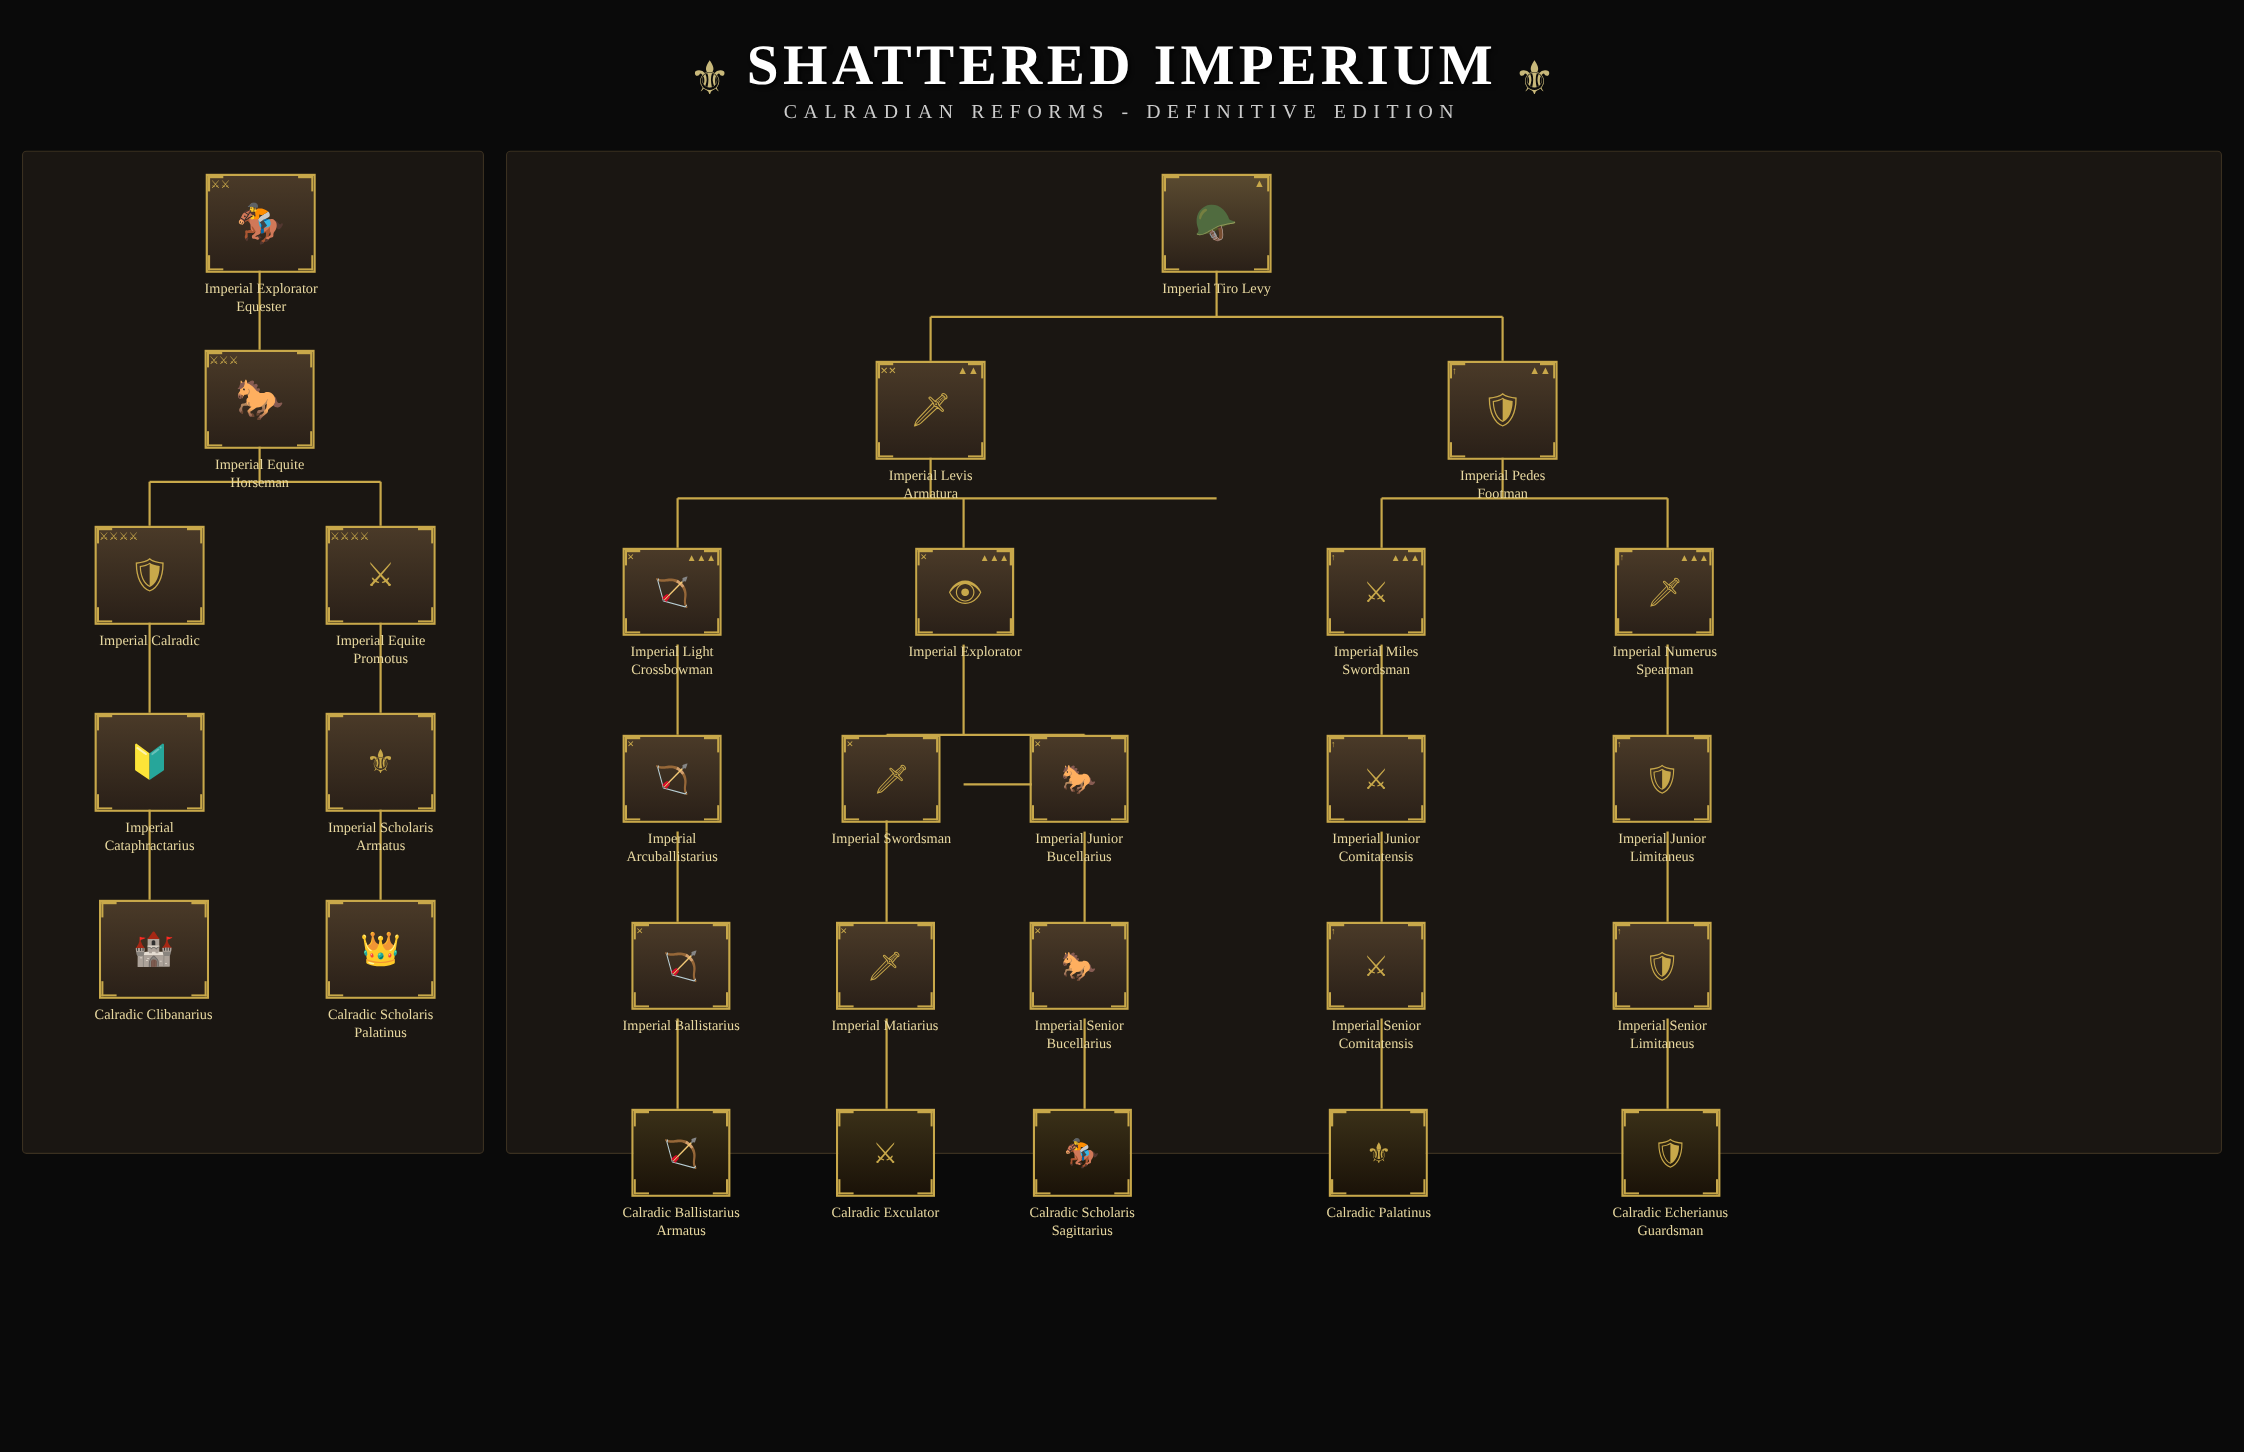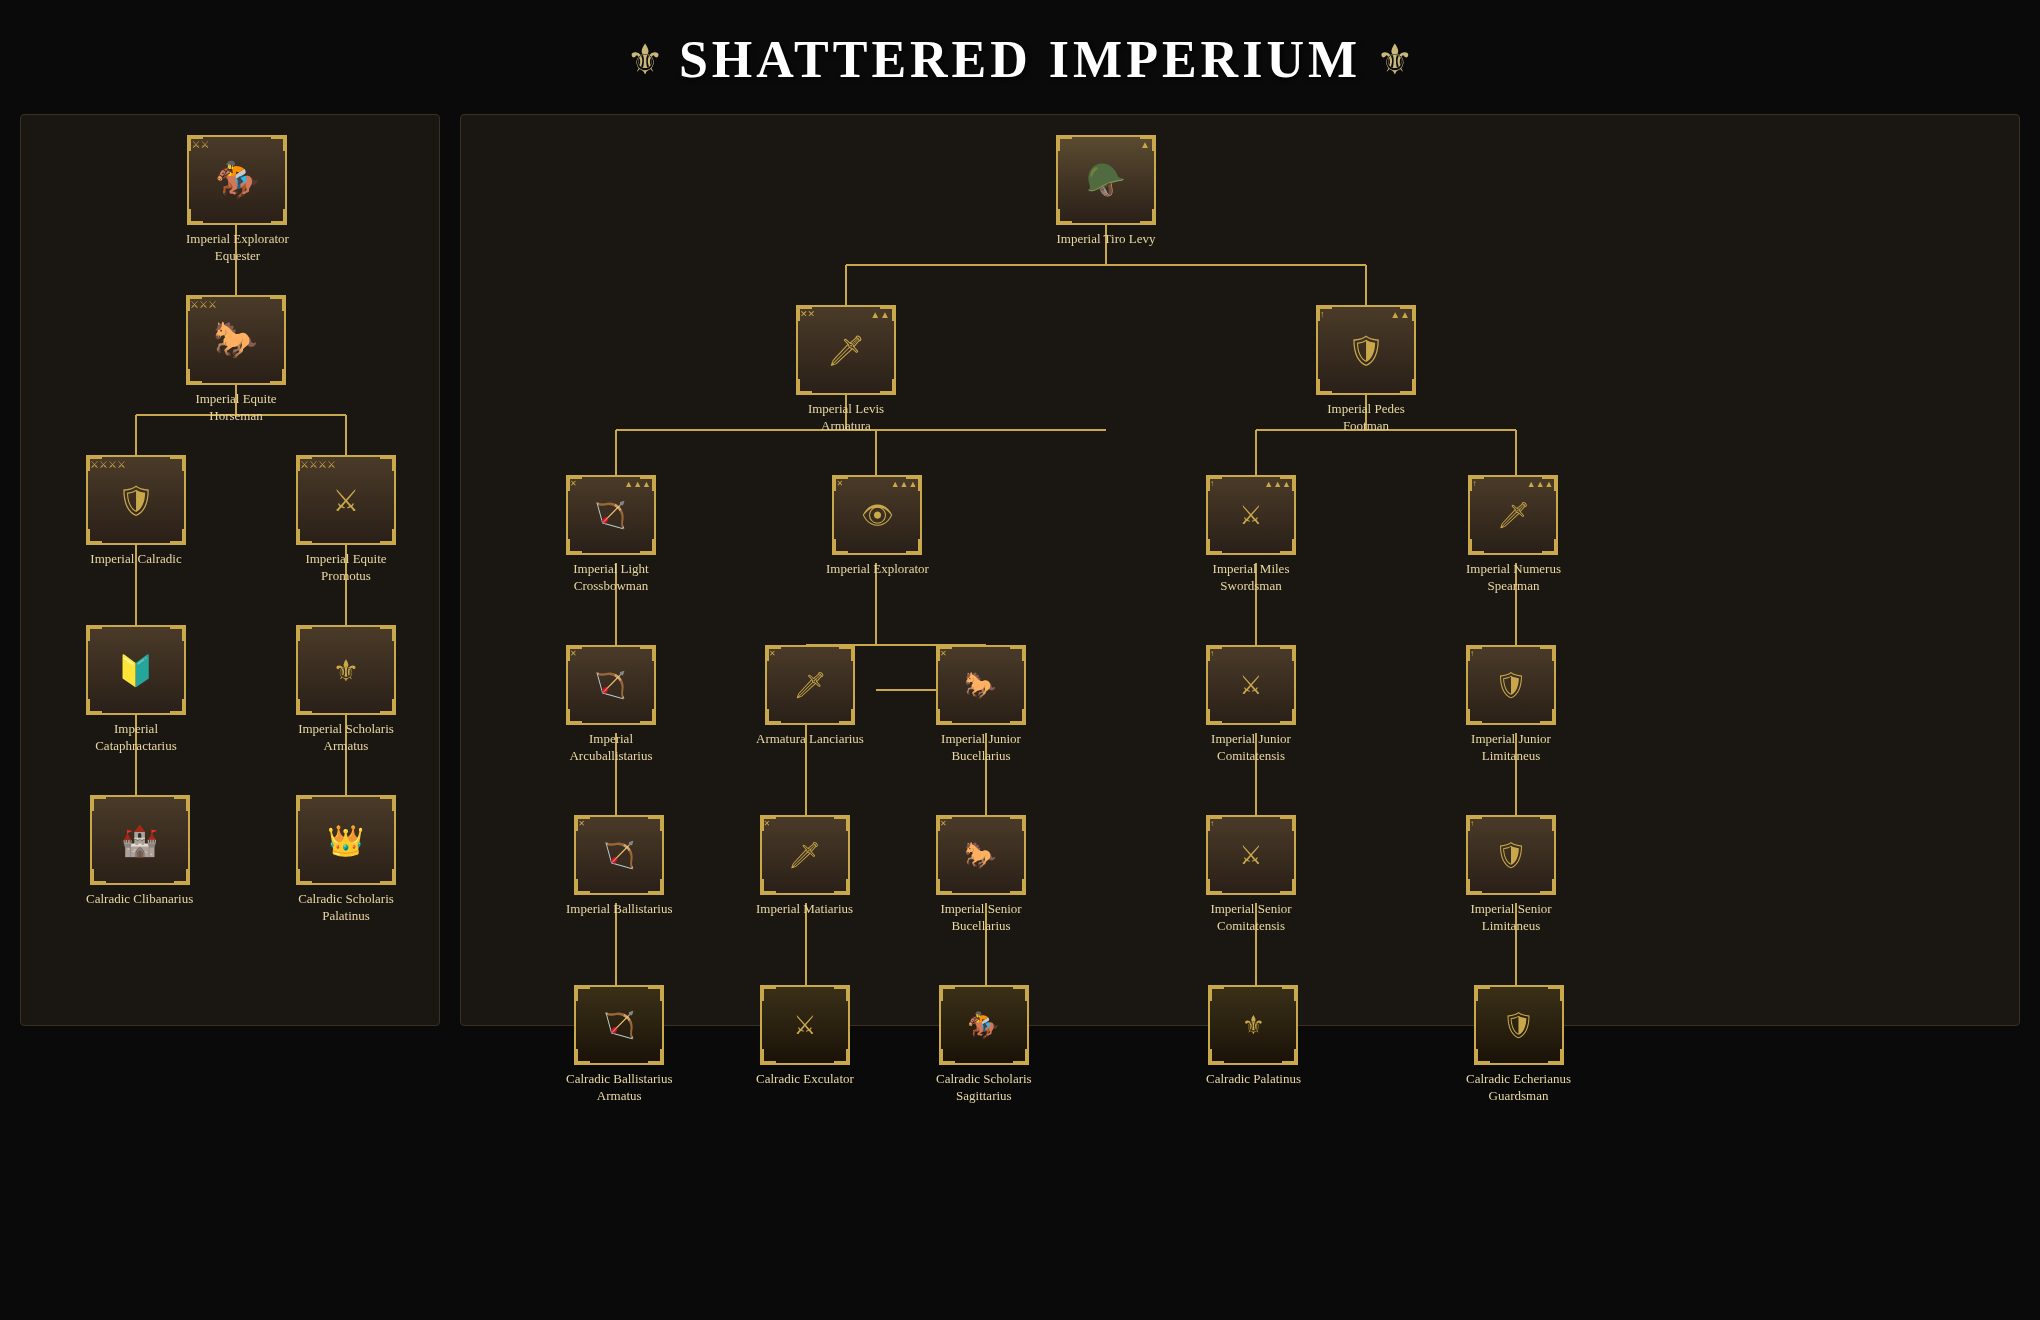--- a/index.html
+++ b/index.html
@@ -184,20 +184,21 @@
 
   </style>
 </head>
 <body>
 
 <div class="header">
   <div class="header-top">
     <span class="eagle-icon">⚜</span>
     <div>
       <div class="title-main">SHATTERED IMPERIUM</div>
+      <div class="title-sub">CALRADIAN REFORMS - DEFINITIVE EDITION</div>
     </div>
     <span class="eagle-icon">⚜</span>
   </div>
 </div>
 
 <div class="main-content">
 
   <div class="left-panel">
     <div class="left-tree">
       <svg class="tree-lines" width="380" height="870">
@@ -497,21 +498,21 @@
         <div class="troop-portrait small">
           <div class="corner-tl"></div>
             <div class="corner-tr"></div>
           <div class="corner-bl"></div>
             <div class="corner-br"></div>
           <div class="troop-portrait-inner">
             <span style="font-size:26px;">🗡</span>
           </div>
           <div style="position:absolute;top:2px;left:2px;color:#c8a84a;font-size:8px;">✕</div>
         </div>
-        <div class="troop-name">Armatura Lanciarius</div>
+        <div class="troop-name">Imperial Swordsman</div>
       </div>
 
       <div class="node-wrapper" style="left:455px; top:510px;">
         <div class="troop-portrait small">
           <div class="corner-tl"></div>
             <div class="corner-tr"></div>
           <div class="corner-bl"></div>
             <div class="corner-br"></div>
           <div class="troop-portrait-inner">
             <span style="font-size:26px;">🐎</span>

